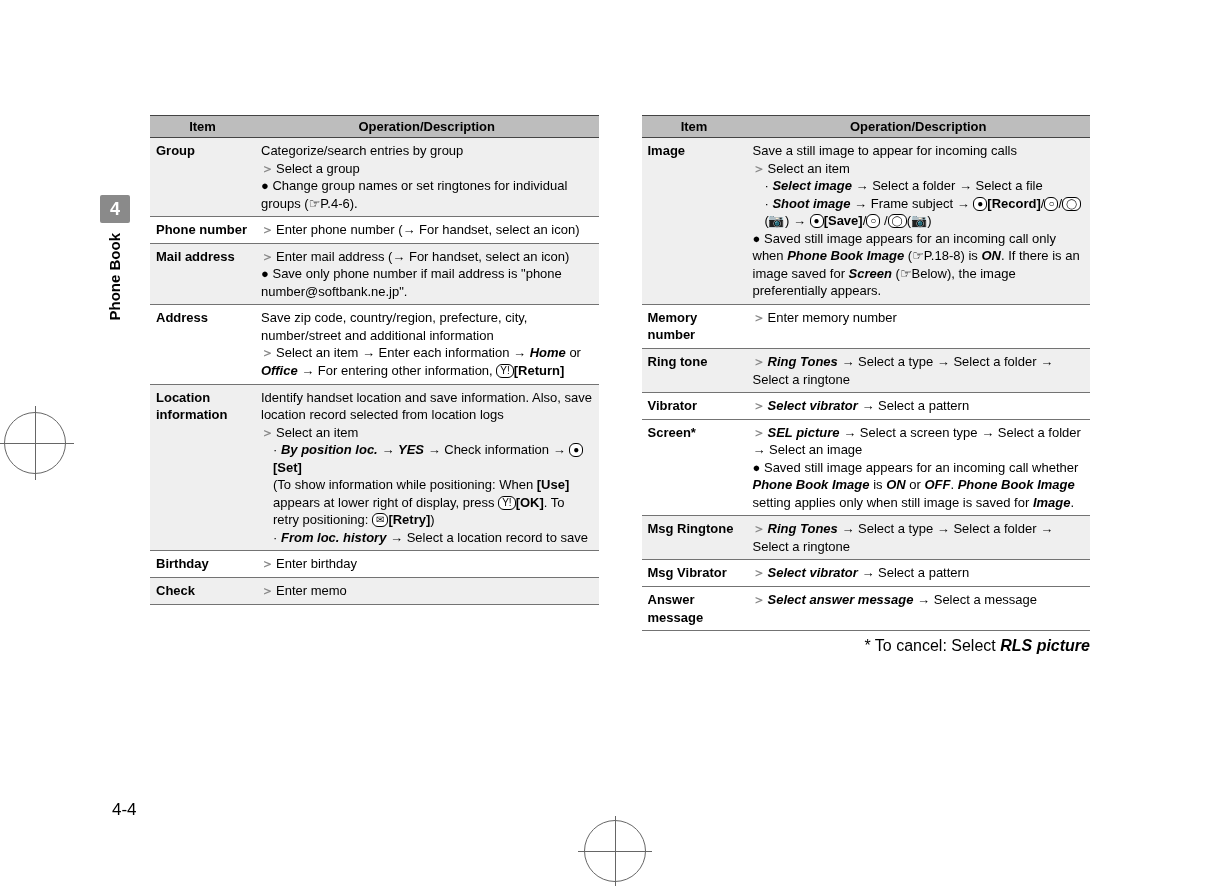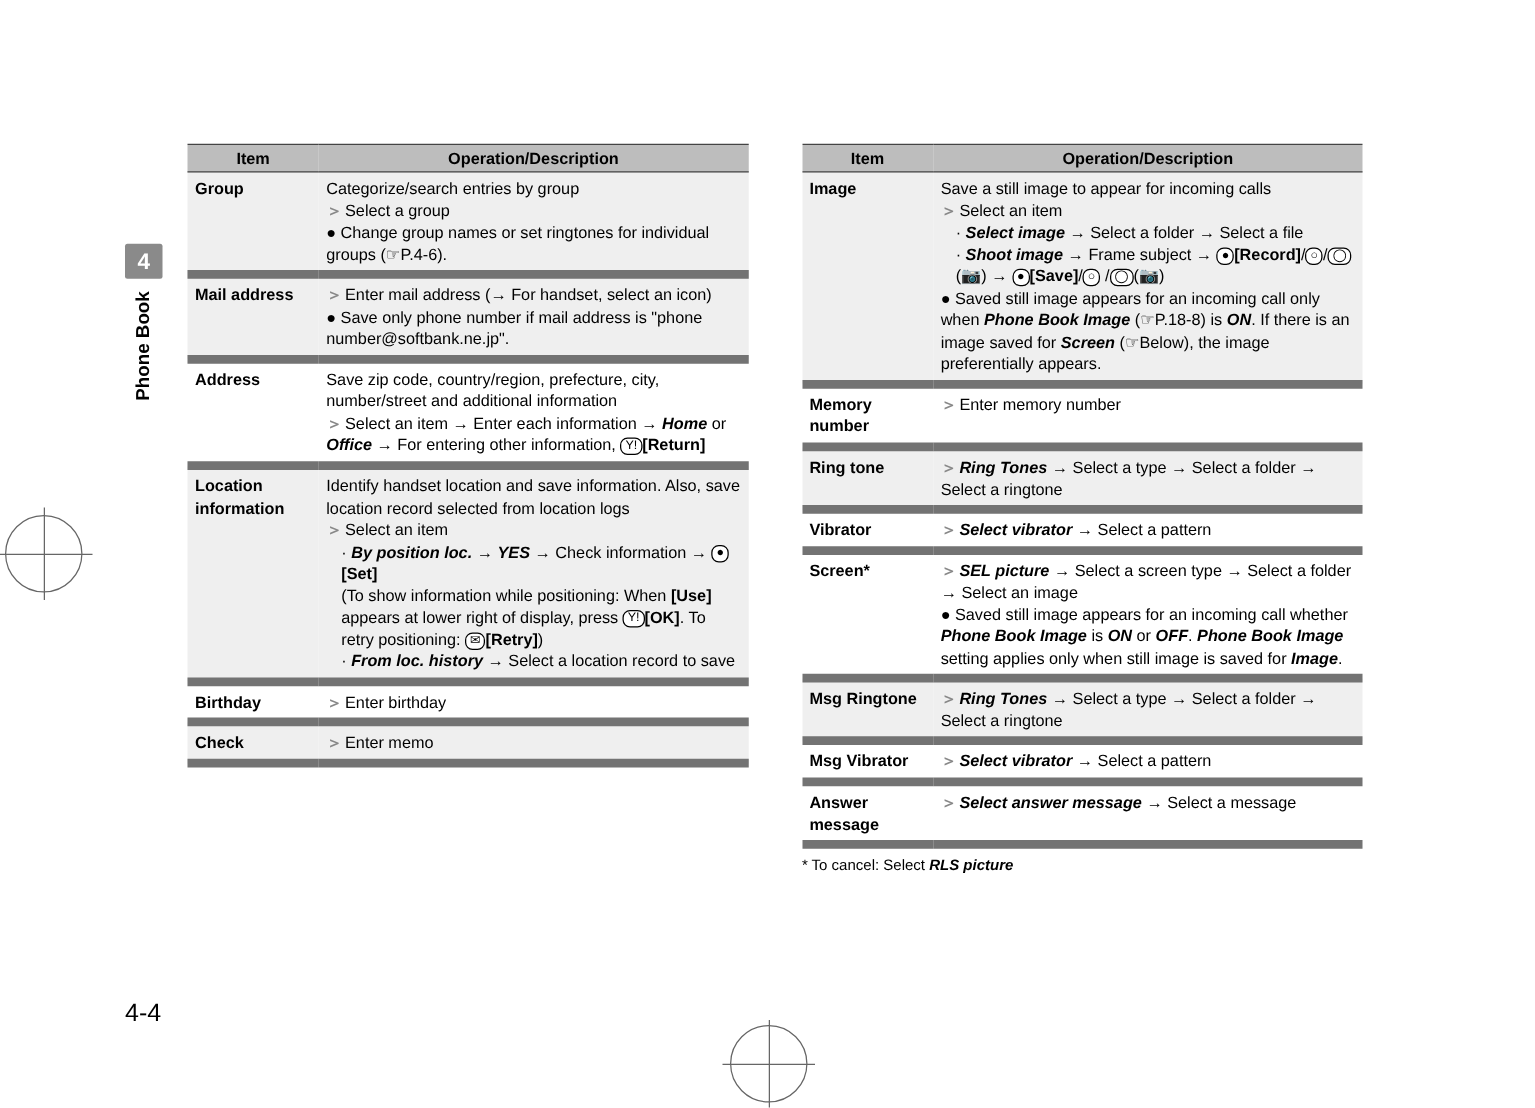--- a/index.html
+++ b/index.html
@@ -6,32 +6,32 @@
   html, body { width: 1228px; height: 886px; background: #fff; font-family: "Helvetica Neue", Arial, sans-serif; color: #000; }
   .page { position: relative; width: 1228px; height: 886px; }
   .sidebar-tab { position: absolute; left: 100px; top: 195px; width: 36px; }
   .tab-num { background: #8a8a8a; color: #fff; font-weight: bold; width: 30px; height: 28px; display: flex; align-items: center; justify-content: center; font-size: 18px; border-radius: 2px; }
   .tab-text { writing-mode: vertical-rl; transform: rotate(180deg); font-weight: bold; font-size: 15px; margin-top: 10px; margin-left: 6px; }
   .content { position: absolute; left: 150px; top: 115px; width: 940px; display: flex; gap: 43px; }
   .col { width: 455px; }
   table { border-collapse: collapse; width: 100%; font-size: 13px; }
   thead th { background: #bdbdbd; font-weight: bold; text-align: center; padding: 3px 4px; border-top: 1px solid #444; border-bottom: 1px solid #444; }
   thead th:first-child { width: 105px; }
-  tbody td { border-bottom: 7px solid #737373; padding: 4px 6px; vertical-align: top; line-height: 1.35; }
+  tbody td { border-bottom: 1px solid #737373; padding: 4px 6px; vertical-align: top; line-height: 1.35; }
   tbody tr.stripe td { background: #efefef; }
   td.item { font-weight: bold; }
   .gt { color: #888; font-weight: bold; margin-right: 2px; }
   .arrow { font-family: Arial; }
   .bullet { margin-left: 0; }
   .sub { padding-left: 12px; display: block; }
   .bi { font-weight: bold; font-style: italic; }
   .b { font-weight: bold; margin-top: 42px; }
   .key { display: inline-block; border: 1px solid #000; border-radius: 6px; padding: 0 3px; font-size: 10px; line-height: 1.2; vertical-align: 1px; background: #fff; }
-  .footnote { font-size: 12px; margin-top: 6px; }
-  .pgnum { position: absolute; left: 100px; top: 800px; font-size: 20px; }
+  .footnote { font-size: 16px; margin-top: 6px; text-align: right; }
+  .pgnum { position: absolute; left: 112px; top: 800px; font-size: 17px; }
   .cropmark { position: absolute; border: 0; }
   .cm-left { left: 0; top: 428px; width: 72px; height: 32px; }
   .cm-bottom { left: 598px; bottom: 0; width: 34px; height: 70px; }
   .cm-circle { width: 62px; height: 62px; border: 1px solid #666; border-radius: 50%; position: absolute; }
   .cm-cross-h { position: absolute; width: 74px; height: 0; border-top: 1px solid #666; }
   .cm-cross-v { position: absolute; height: 74px; width: 0; border-left: 1px solid #666; }
 </style>
 </head>
 <body>
 <div class="page">
@@ -50,20 +50,26 @@
           <th>Operation/Description</th>
         </tr>
       </thead>
       <tbody id="left-body">
             <tr class="stripe">
               <td class="item">Group</td>
               <td>
                 <div>Categorize/search entries by group</div>
                 <div><span class="gt">＞</span>Select a group</div>
                 <div><span class="bullet">●</span> Change group names or set ringtones for individual groups (☞P.4-6).</div>
+              </td>
+            </tr>
+            <tr>
+              <td class="item">Phone number</td>
+              <td>
+                <div><span class="gt">＞</span>Enter phone number (<span class="arrow">→</span> For handset, select an icon)</div>
               </td>
             </tr>
             <tr class="stripe">
               <td class="item">Mail address</td>
               <td>
                 <div><span class="gt">＞</span>Enter mail address (<span class="arrow">→</span> For handset, select an icon)</div>
                 <div><span class="bullet">●</span> Save only phone number if mail address is "phone number@softbank.ne.jp".</div>
               </td>
             </tr>
             <tr>

